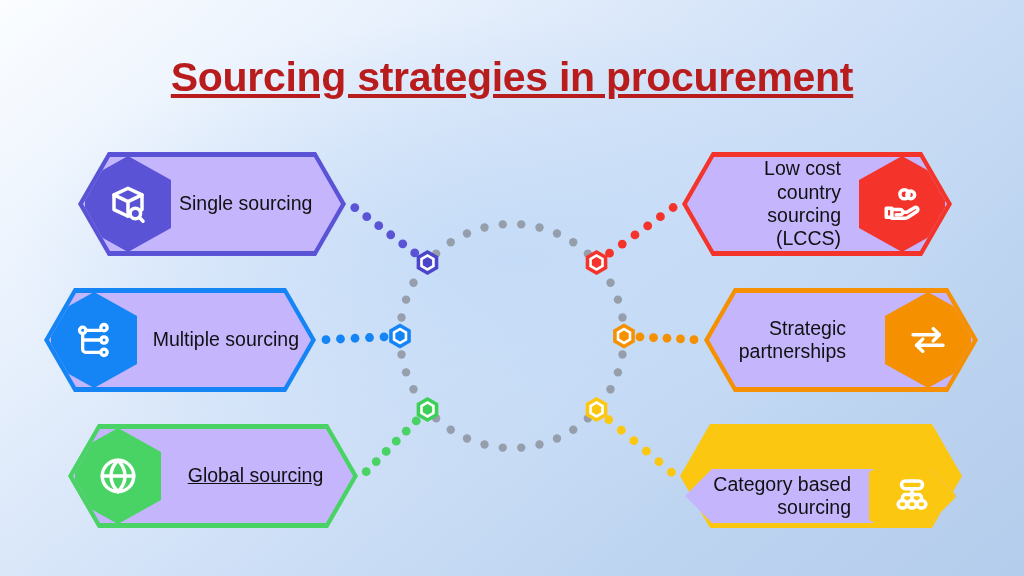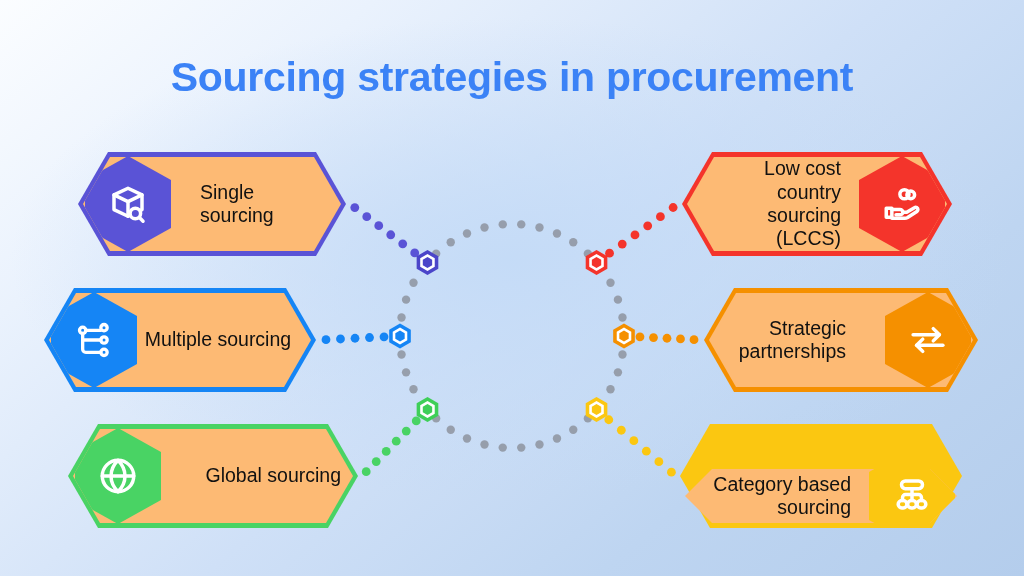--- a/index.html
+++ b/index.html
@@ -15,23 +15,24 @@
       linear-gradient(140deg, #fbfdff 0%, #eaf2fd 22%, #cfe0f7 52%, #bed5f1 75%, #b4cdec 100%);
   }
 
   
   #title {
     position: absolute;
     top: 54px; left: 0; width: 1024px;
     text-align: center;
     font-size: 41px;
     font-weight: bold;
-    color: #3b82f6;
+    color: #b91c1c;
     letter-spacing: -0.3px;
     white-space: nowrap;
+    text-decoration: underline;
   }
 
   
   #connectors {
     position: absolute;
     left: 0; top: 0;
     width: 1024px; height: 576px;
   }
   .card-outer {
     position: absolute;
@@ -42,21 +43,21 @@
   
   .ring {
     position: absolute;
     inset: 0;
     border-radius: 26px;
     clip-path: polygon(0 50%, 30px 0, calc(100% - 30px) 0, 100% 50%, calc(100% - 30px) 100%, 30px 100%);
   }
   .inner {
     position: absolute;
     inset: 5px;
-    background: #fdba74;
+    background: #c4b5fd;
     border-radius: 22px;
     clip-path: polygon(0 50%, 27px 0, calc(100% - 27px) 0, 100% 50%, calc(100% - 27px) 100%, 27px 100%);
     display: flex;
     align-items: center;
   }
 
   .hexicon {
     width: 86px; height: 96px;
     flex: 0 0 86px;
     display: flex;
@@ -198,51 +199,51 @@
       <div class="inner" style="flex-direction: row;">
         <div class="hexicon" style="background: rgb(90, 83, 214); margin-left: 2px; margin-right: 0px;">
           <svg width="42" height="42" viewBox="0 0 24 24" fill="none" stroke="#ffffff" stroke-width="2" stroke-linecap="round" stroke-linejoin="round">
         <path d="M12 3 4 6.8v8.4L12 19l8-3.8V6.8L12 3z"></path>
         <path d="M4 6.8 12 10.6l8-3.8"></path>
             <path d="M12 10.6V19"></path>
         <circle cx="16.2" cy="17.4" r="3" fill="#5a53d6"></circle>
         <path d="M18.4 19.6 20.6 21.8"></path>
           </svg>
         </div>
-        <div class="card-label" style="flex: 1 1 0%; text-align: left; padding-left: 29px; padding-right: 12px;">Single sourcing</div>
+        <div class="card-label" style="flex: 1 1 0%; text-align: left; padding-left: 8px; padding-right: 12px;">Single sourcing</div>
       </div>
     </div>
     <div class="card-outer" style="left: 44px; top: 288px; width: 272px;">
       <div class="ring" style="background: rgb(21, 133, 245);"></div>
       <div class="inner" style="flex-direction: row;">
         <div class="hexicon" style="background: rgb(21, 133, 245); margin-left: 2px; margin-right: 0px;">
           <svg width="40" height="40" viewBox="0 0 24 24" fill="none" stroke="#ffffff" stroke-width="2" stroke-linecap="round" stroke-linejoin="round">
         <circle cx="5.2" cy="6.2" r="1.9"></circle>
             <circle cx="18" cy="4.6" r="1.9"></circle>
         <circle cx="18" cy="12" r="1.9"></circle>
             <circle cx="18" cy="19.4" r="1.9"></circle>
         <path d="M5.2 8.1v9.4c0 1 .8 1.9 1.9 1.9h9"></path>
         <path d="M7.1 6.2h9"></path>
             <path d="M5.2 12h10.9"></path>
           </svg>
         </div>
-        <div class="card-label" style="flex: 1 1 0%; text-align: center; padding-right: 12px;">Multiple sourcing</div>
+        <div class="card-label" style="flex: 1 1 0%; text-align: right; padding-right: 12px;">Multiple sourcing</div>
       </div>
     </div>
     <div class="card-outer" style="left: 68px; top: 424px; width: 290px;">
       <div class="ring" style="background: rgb(73, 211, 100);"></div>
       <div class="inner" style="flex-direction: row;">
         <div class="hexicon" style="background: rgb(73, 211, 100); margin-left: 2px; margin-right: 0px;">
           <svg width="42" height="42" viewBox="0 0 24 24" fill="none" stroke="#ffffff" stroke-width="2" stroke-linecap="round" stroke-linejoin="round">
         <circle cx="12" cy="12" r="9"></circle>
             <path d="M3 12h18"></path>
         <path d="M12 3c2.6 2.6 4 5.7 4 9s-1.4 6.4-4 9c-2.6-2.6-4-5.7-4-9s1.4-6.4 4-9z"></path>
           </svg>
         </div>
-        <div class="card-label" style="flex: 1 1 0%; text-align: right; padding-left: 9px; padding-right: 12px;">Global sourcing</div>
+        <div class="card-label" style="flex: 1 1 0%; text-align: center; padding-left: 9px; padding-right: 12px; text-decoration: underline;">Global sourcing</div>
       </div>
     </div>
     <div class="card-outer" style="left: 682px; top: 152px; width: 270px;">
       <div class="ring" style="background: rgb(244, 52, 43);"></div>
       <div class="inner" style="flex-direction: row-reverse;">
         <div class="hexicon" style="background: rgb(244, 52, 43); margin-left: 0px; margin-right: 2px;">
           <svg width="42" height="42" viewBox="0 0 24 24" fill="none" stroke="#ffffff" stroke-width="2" stroke-linecap="round" stroke-linejoin="round">
         <circle cx="13.4" cy="6.4" r="2.6"></circle>
             <circle cx="17" cy="6.8" r="2.2"></circle>
         <path d="M3 14.4h3.2v5.2H3z"></path>

